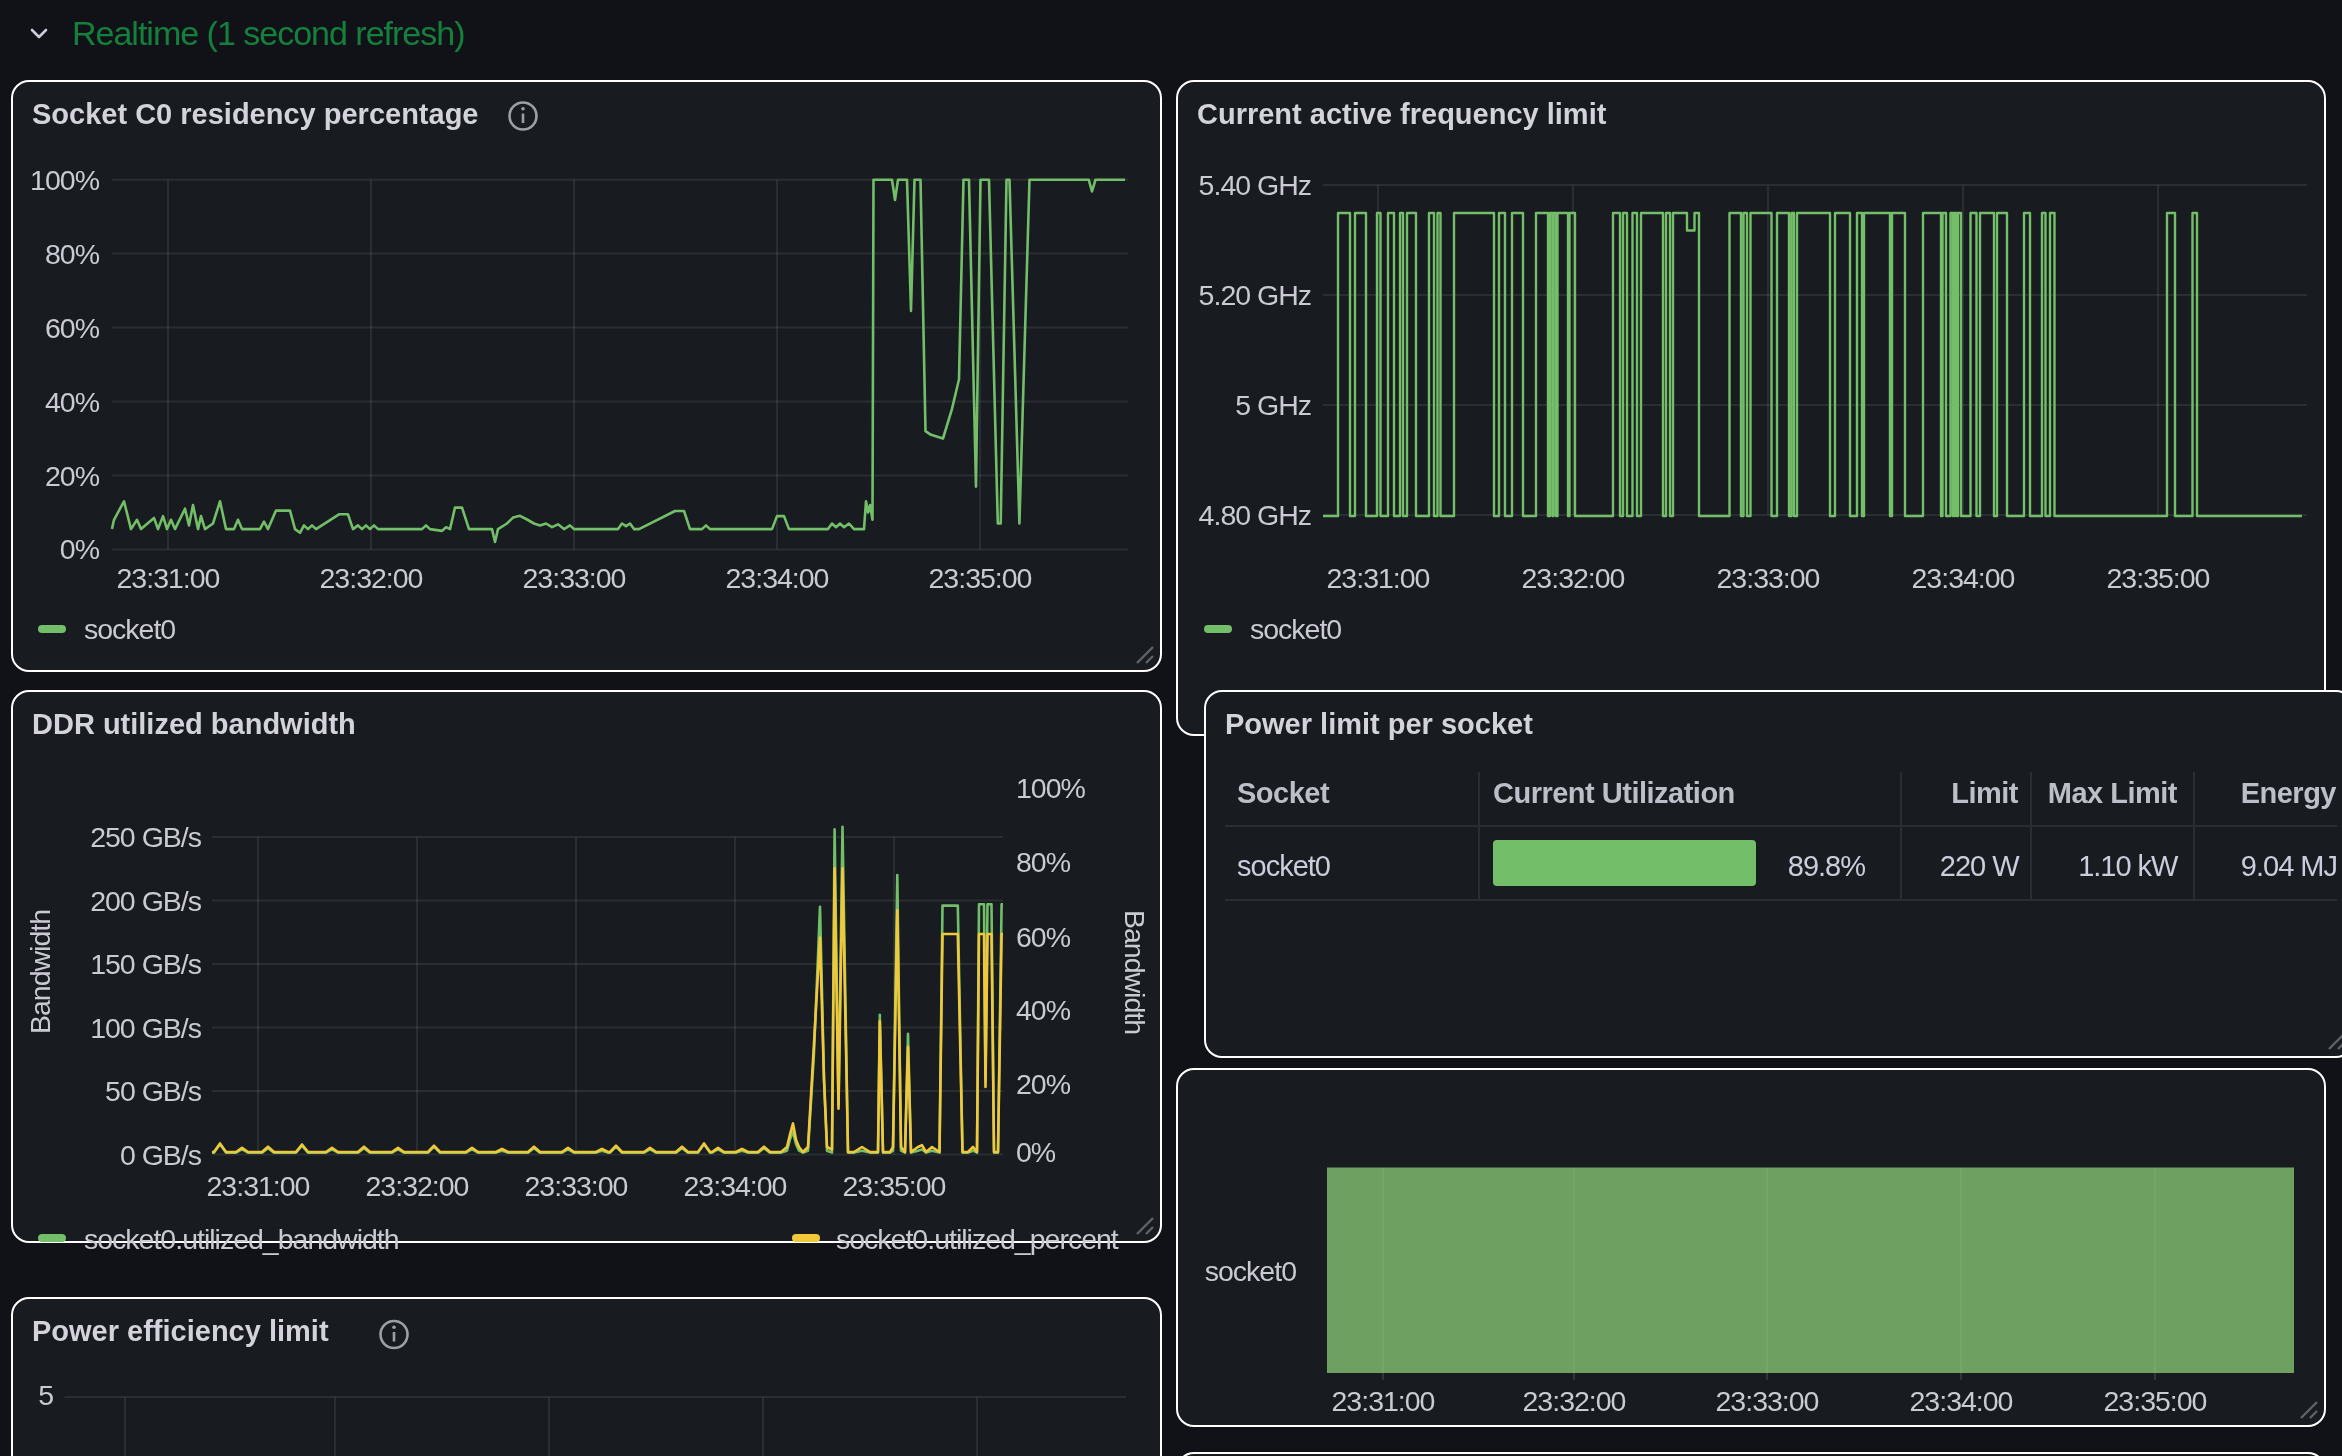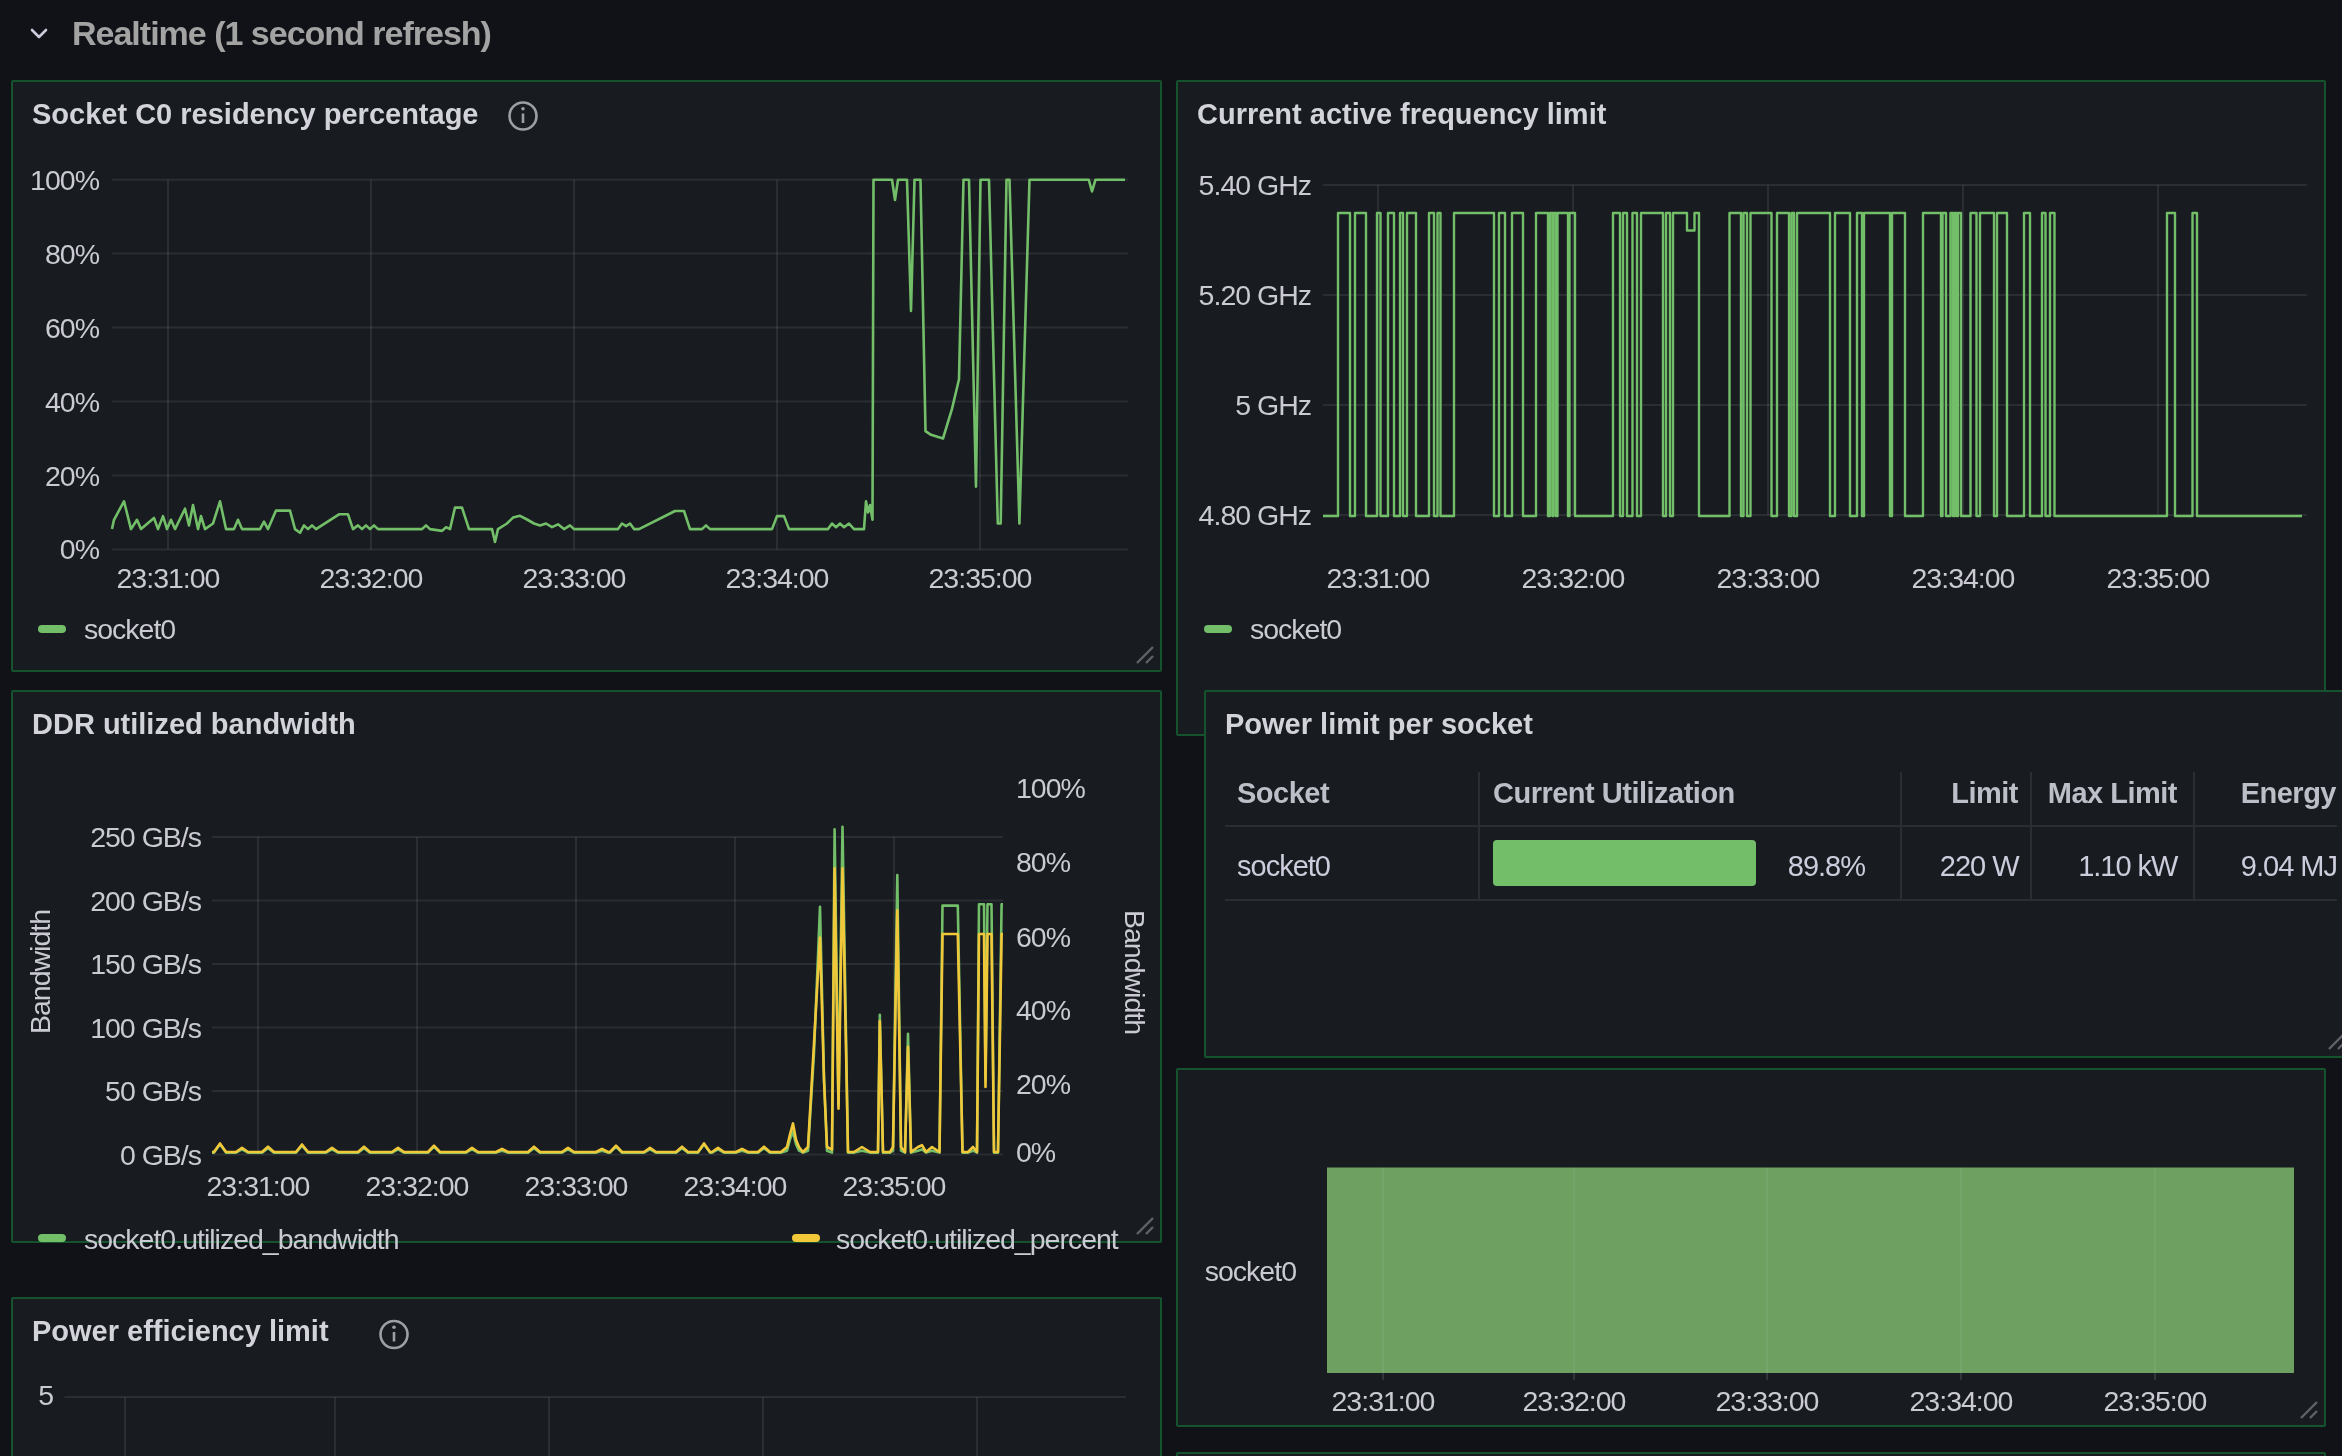--- a/index.html
+++ b/index.html
@@ -1,22 +1,22 @@
 <!DOCTYPE html>
 <html><head><meta charset="utf-8"><style>
 
 * { margin:0; padding:0; box-sizing:border-box; }
 html,body { width:2342px; height:1456px; background:#111217; overflow:hidden;
   font-family:"Liberation Sans",sans-serif; }
-.panel { position:absolute; background:#181b1f; border:2px solid #14532d; border-radius:2px;padding-left:28px; }
+.panel { position:absolute; background:#181b1f; border:2px solid #ffffff; border-radius:18px;padding-left:28px; }
 .ptitle { position:absolute; left:19px; top:16px; font-size:29px; font-weight:700;
   color:#d3d4db; letter-spacing:0px; white-space:nowrap; }
 .rh { position:absolute; right:5px; bottom:5px; }
-.rowhdr { position:absolute; left:72px; top:14px; font-size:34px; font-weight:700;
-  color:#a3a3a3; letter-spacing:-1px; }
+.rowhdr { position:absolute; left:72px; top:14px; font-size:34px; font-weight:400;
+  color:#15803d; letter-spacing:-1px; }
 
 </style></head><body>
 <svg style="position:absolute;left:28px;top:25px" width="22" height="18" viewBox="0 0 22 18">
     <path d="M4,5 L11,12 L18,5" fill="none" stroke="#ccccdc" stroke-width="2.6" stroke-linecap="round" stroke-linejoin="round"></path>
   </svg>
 <div class="rowhdr">Realtime (1 second refresh)</div>
 <div class="panel" style="left:11px;top:80px;width:1151px;height:592px">
 <div class="ptitle">Socket C0 residency percentage</div>
 <svg width="1151" height="592" viewBox="0 0 1151 592" style="position:absolute;left:0;top:0">
 <g stroke="#9d9fa6" fill="none" stroke-width="2.6">

